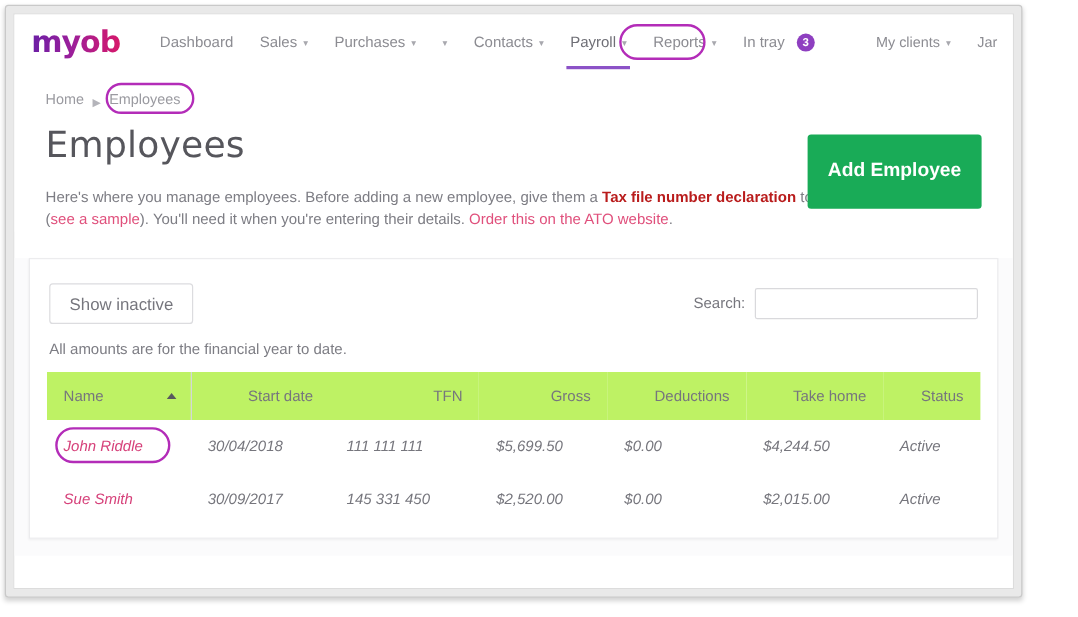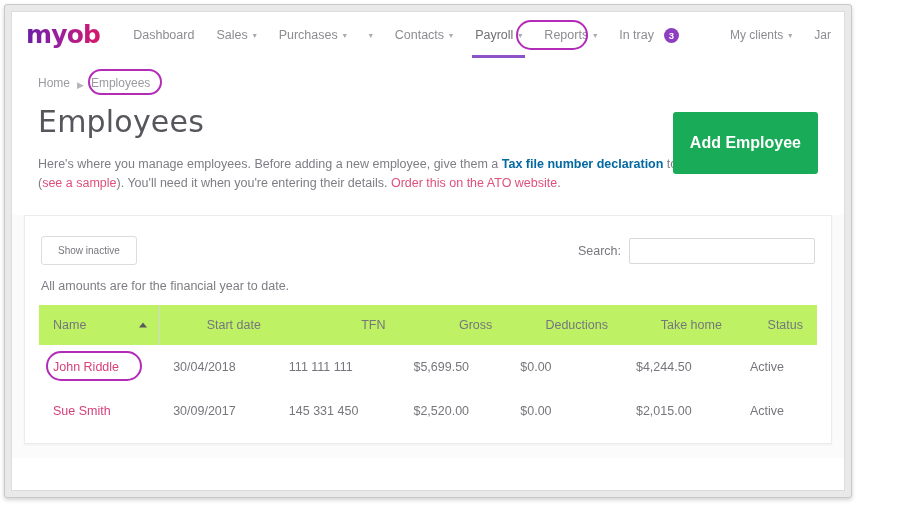--- a/index.html
+++ b/index.html
@@ -183,21 +183,21 @@
     font-family: "Liberation Sans", sans-serif;
     margin-top: 24px;
   }
   .intro {
     margin: 16px 0 0 0;
     font-size: 12.5px;
     line-height: 19px;
     color: #7d7d84;
     max-width: 830px;
   }
-  .intro b { color: #0369a1; font-weight: bold; }
+  .intro b { color: #b91c1c; font-weight: bold; }
   .intro a { color: #e0507c; text-decoration: none; cursor: pointer; }
 
   
   .card-wrap {
     margin-top: 22px;
     padding: 0 12px 14px 12px;
     background: #fbfbfc;
   }
   .card {
     background: #ffffff;
@@ -208,21 +208,21 @@
   .card-toolbar {
     display: flex;
     align-items: center;
     padding: 4px 2px 0 2px;
   }
   .show-inactive {
     background: #ffffff;
     border: 1px solid #dcdcdf;
     border-radius: 3px;
     color: #76767d;
-    font-size: 10px;
+    font-size: 14px;
     padding: 8px 16px;
     cursor: pointer;
     font-family: "Liberation Sans", sans-serif;
   }
   .search-wrap {
     margin-left: auto;
     display: flex;
     align-items: center;
     gap: 8px;
   }
@@ -282,21 +282,21 @@
     text-align: left;
     color: #76767d;
     white-space: nowrap;
   }
   table.emp tbody td.name-col {
     text-align: left;
     color: #d6417a;
     cursor: pointer;
     position: relative;
   }
-  table.emp tbody tr td { border-bottom: none; }
+  table.emp tbody tr td { border-bottom: none; font-style: italic; }
   .name-inner { display: inline-block; }
 </style>
 </head>
 <body>
 
 <div class="screen-frame">
   <div class="browser-viewport">
 
     <div class="topnav">
       <div class="logo">myob</div>

